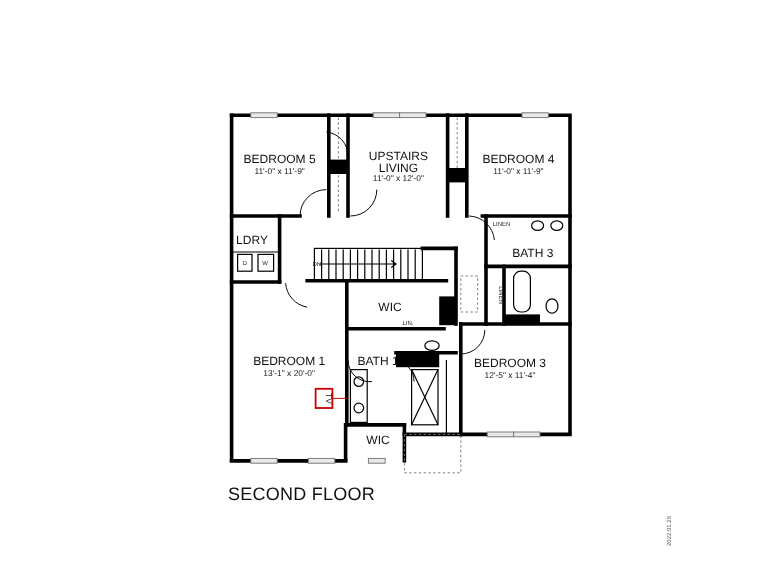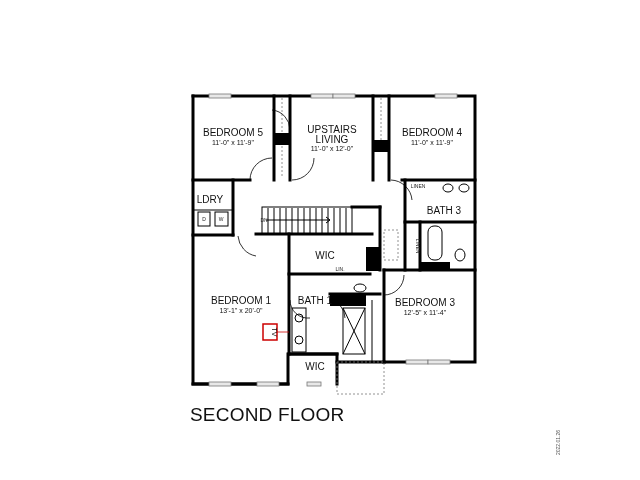--- a/index.html
+++ b/index.html
@@ -7,21 +7,21 @@
   #plan { position: absolute; left: 0; top: 0; width: 640px; height: 480px; }
   .room-name { font-family: "Liberation Sans", sans-serif; font-size: 10px; fill: #111; text-anchor: middle; }
   .room-dim { font-family: "Liberation Sans", sans-serif; font-size: 7px; fill: #111; text-anchor: middle; }
   .tiny { font-family: "Liberation Sans", sans-serif; font-size: 5px; fill: #222; text-anchor: middle; }
   .wall { stroke: #000; stroke-width: 3; fill: none; stroke-linecap: square; }
   .thin { stroke: #000; stroke-width: 1; fill: none; }
   .dash { stroke: #777; stroke-width: 0.8; fill: none; stroke-dasharray: 2 2; }
   .window { fill: #e8e8e8; stroke: #777; stroke-width: 0.8; }
   .solid { fill: #000; }
   .door { stroke: #000; stroke-width: 0.8; fill: none; }
-  .title { position: absolute; left: 190px; top: 404px; font-size: 19px; color: #111; letter-spacing: 0.2px; }
+  .title { position: absolute; left: 190px; top: 404px; font-size: 15px; color: #111; letter-spacing: 0.2px; }
   .date { position: absolute; left: 555px; top: 455px; font-size: 5px; color: #555; transform: rotate(-90deg); transform-origin: left top; white-space: nowrap; }
 </style>
 </head>
 <body>
 
 <svg id="plan" viewBox="0 0 640 480" xmlns="http://www.w3.org/2000/svg">
 
   <g>
     <polyline class="wall" points="193,96 475,96 475,362 384,362"></polyline>
     <polyline class="wall" points="193,96 193,384 288,384 288,354 337,354 337,384"></polyline>

